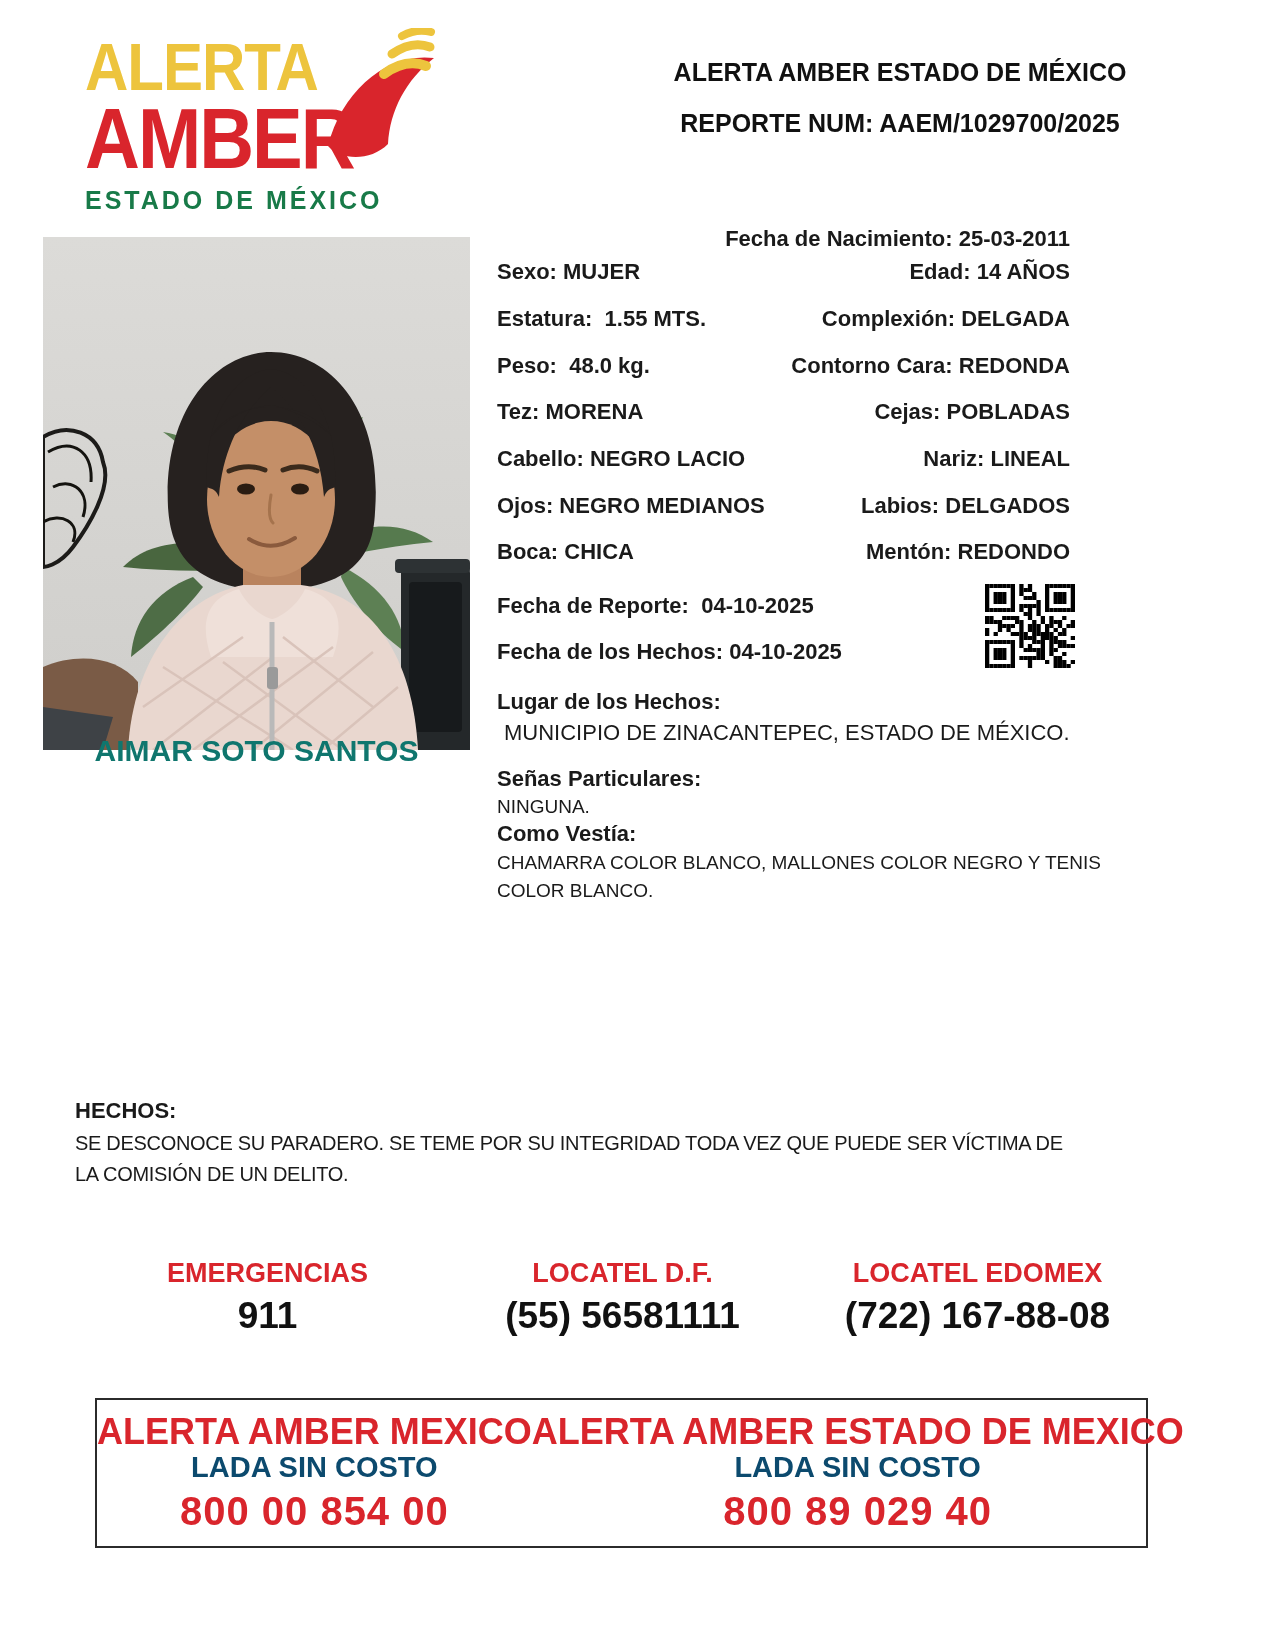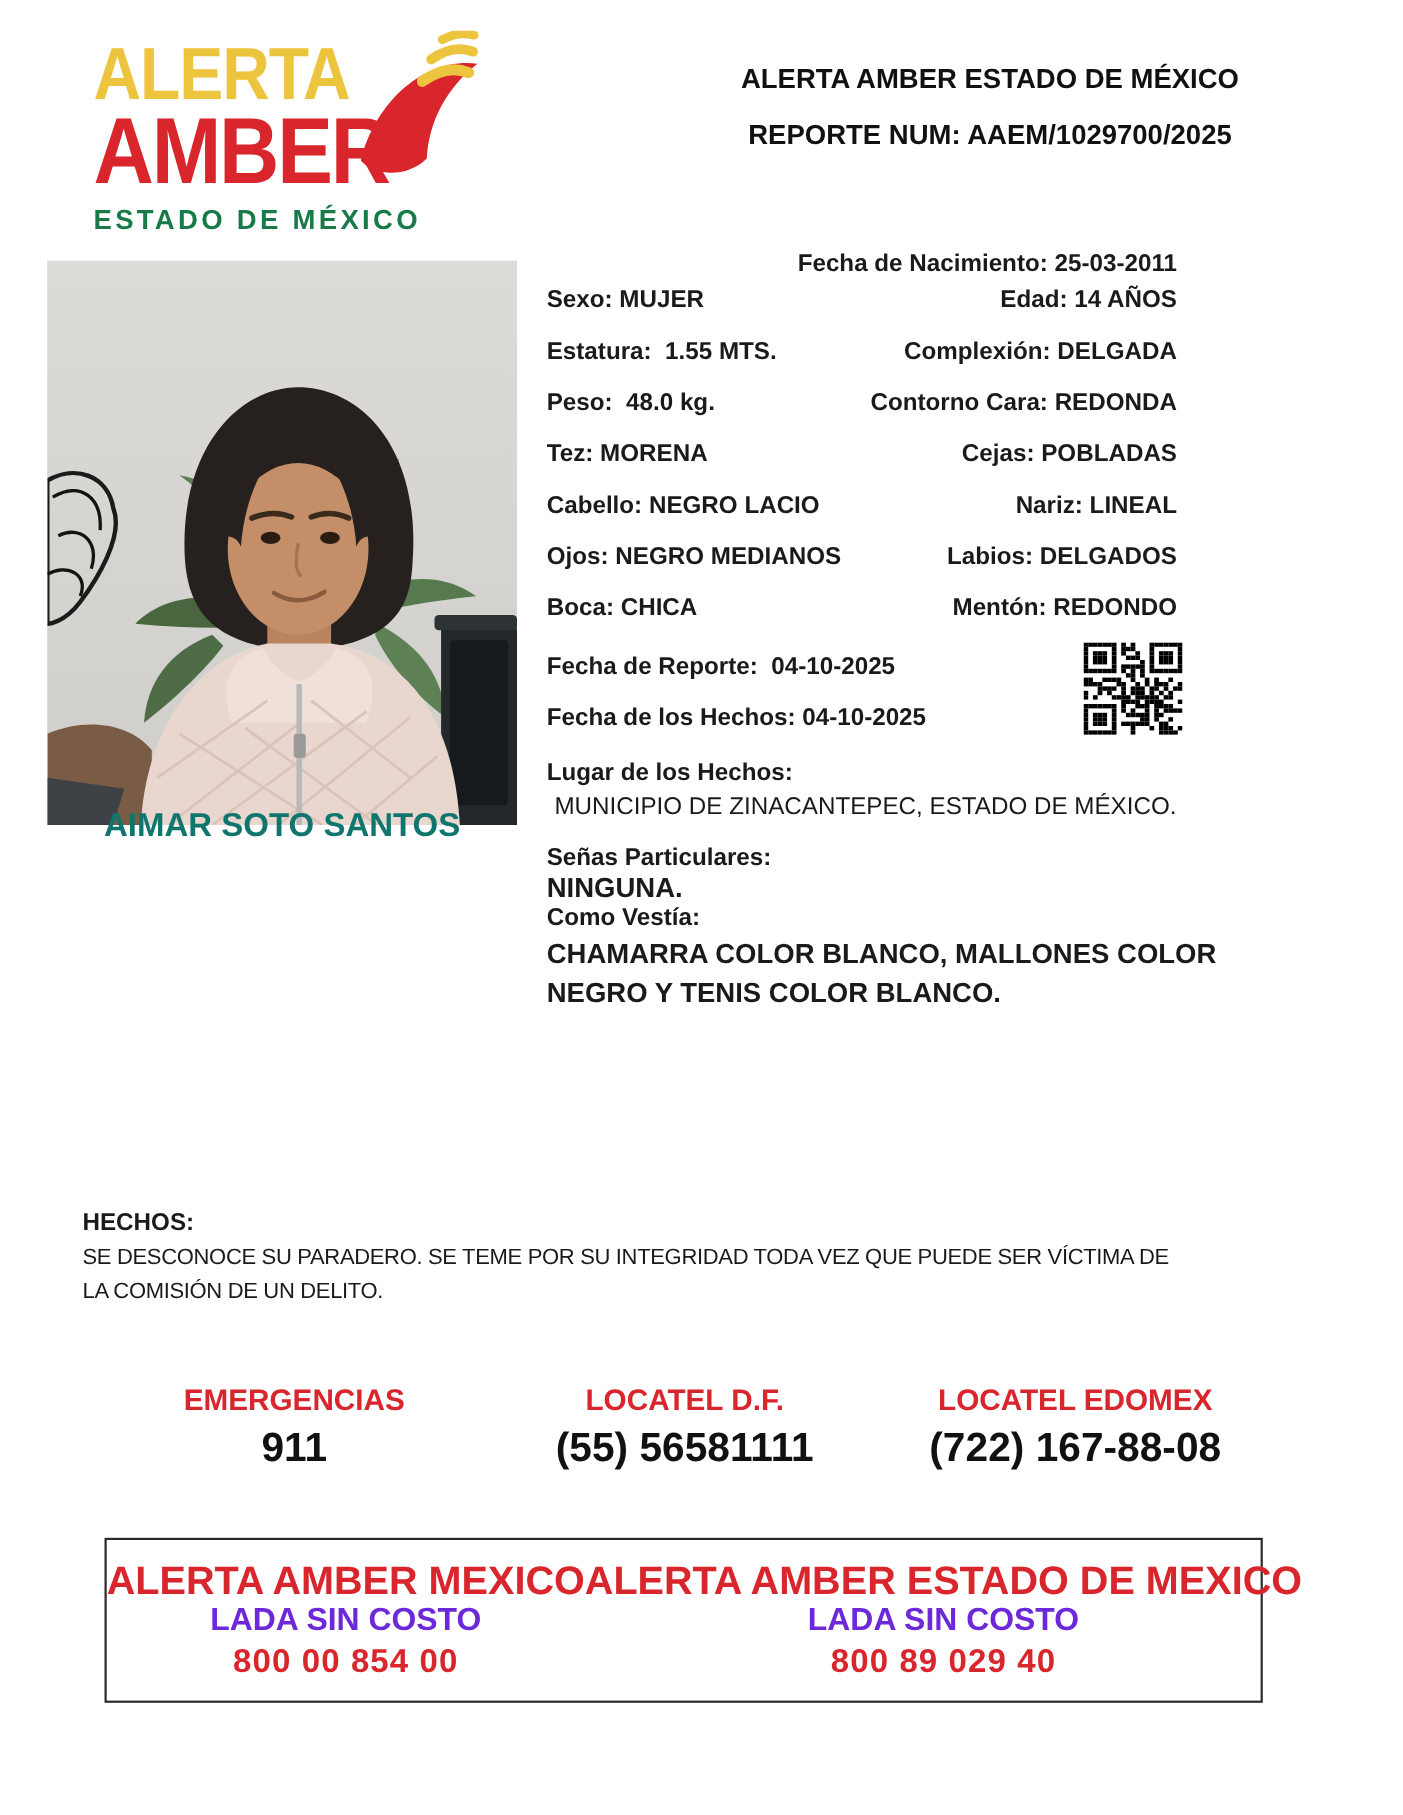--- a/index.html
+++ b/index.html
@@ -31,42 +31,42 @@
     color:#0f766e;font-weight:bold;font-size:30px;letter-spacing:0px;
   }
   
   .details{position:absolute;left:497px;top:226px;width:573px;font-size:22px;font-weight:bold;}
   .d-row{position:absolute;left:0;width:100%;white-space:nowrap;}
   .d-right{position:absolute;right:0;top:0;text-align:right;}
   .d-left{position:absolute;left:0;top:0;}
   .lbl{font-weight:bold;}
   .val{font-weight:bold;}
   .plain{font-weight:normal;}
-  .small-plain{font-weight:bold;font-size:25px;}
+  .small-plain{font-weight:normal;font-size:19px;}
   .clothing-val{white-space:normal;width:618px;line-height:1.45;}
   
   .qr{position:absolute;left:985px;top:584px;width:90px;height:84px;}
   
   .hechos{position:absolute;left:75px;top:1098px;width:1010px;}
   .hechos-label{font-weight:bold;font-size:22px;margin-bottom:4px;}
   .hechos-text{font-size:20px;letter-spacing:-0.3px;line-height:1.55;width:1005px;}
   
   .contacts{position:absolute;left:90px;top:1258px;width:1065px;display:flex;}
   .contact-col{flex:1;text-align:center;}
   .contact-label{color:#d9252c;font-weight:bold;font-size:27px;margin-bottom:6px;}
   .contact-number{color:#111;font-weight:bold;font-size:37px;}
   
   .footer-box{
     position:absolute;left:95px;top:1398px;width:1049px;height:146px;
     border:2px solid #2b2b2b;background:#fff;display:flex;align-items:center;
   }
   .fb-col{flex:1;text-align:center;}
   .fb-title{color:#d9252c;font-weight:bold;font-size:36px;line-height:1.1;white-space:nowrap;}
-  .fb-sub{color:#6d28d9;font-weight:bold;font-size:29px;line-height:1.15;text-align:center;}
-  .fb-number{color:#d9252c;font-weight:bold;font-size:30px;line-height:1.15;margin-top:4px;letter-spacing:1px;}
+  .fb-sub{color:#0c4a6e;font-weight:bold;font-size:29px;line-height:1.15;text-align:center;}
+  .fb-number{color:#d9252c;font-weight:bold;font-size:40px;line-height:1.15;margin-top:4px;letter-spacing:1px;}
 </style>
 </head>
 <body>
 
 <div class="page">
 
   <div class="logo">
     <div class="logo-alerta">ALERTA</div>
     <div class="logo-amber">AMBER</div>
     <svg class="logo-swoosh" width="120" height="130" viewBox="0 0 120 130">

